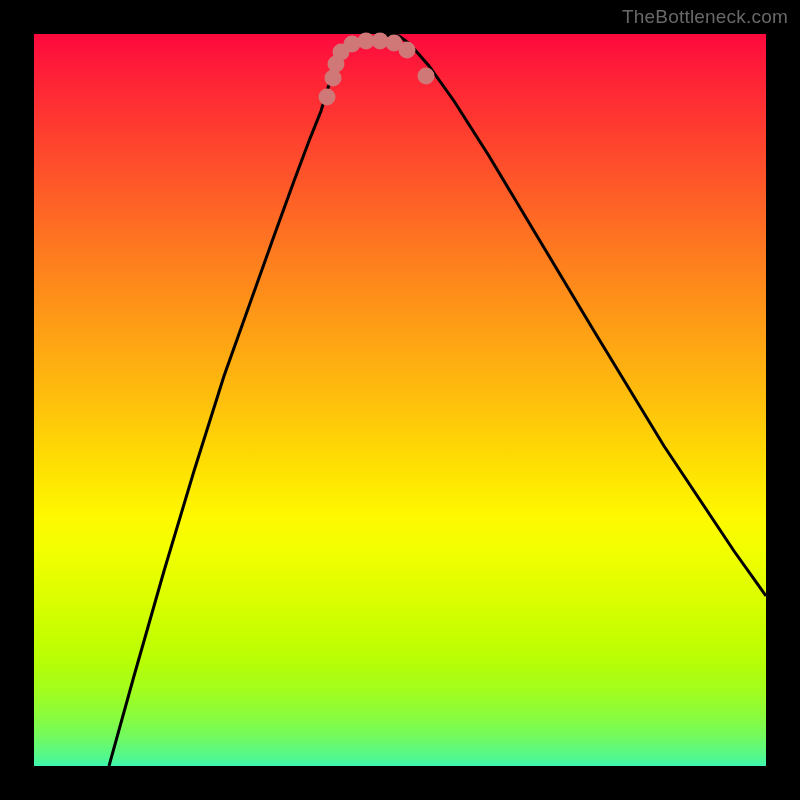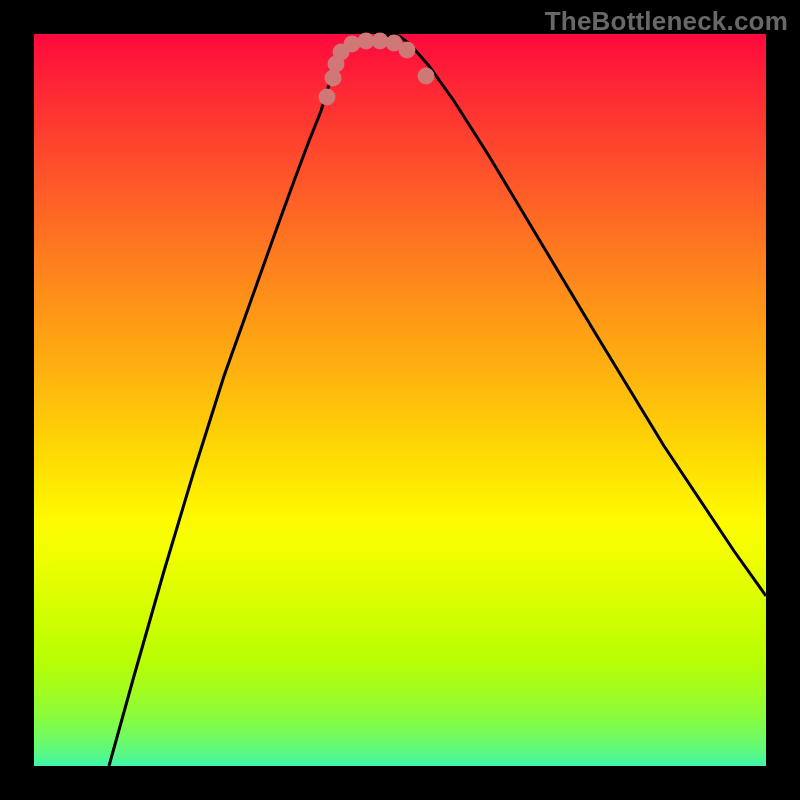--- a/index.html
+++ b/index.html
@@ -45,22 +45,22 @@
       #72fa5f 96%,
       #50f892 99%,
       #3bf6af 100%
     );
   }
   .watermark {
     position: absolute;
     top: 6px;
     right: 12px;
     color: #686868;
-    font-size: 26px;
-    font-weight: 700;
+    font-size: 19px;
+    font-weight: 400;
     letter-spacing: 0.2px;
     user-select: none;
   }
   svg.curve {
     position: absolute;
     left: 34px;
     top: 34px;
     width: 732px;
     height: 732px;
     overflow: visible;

